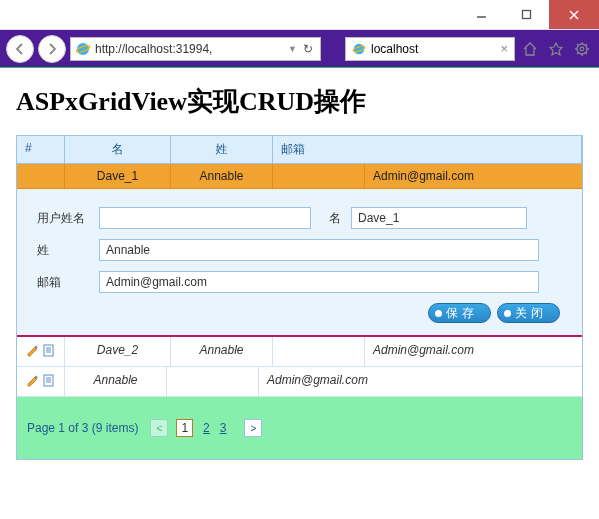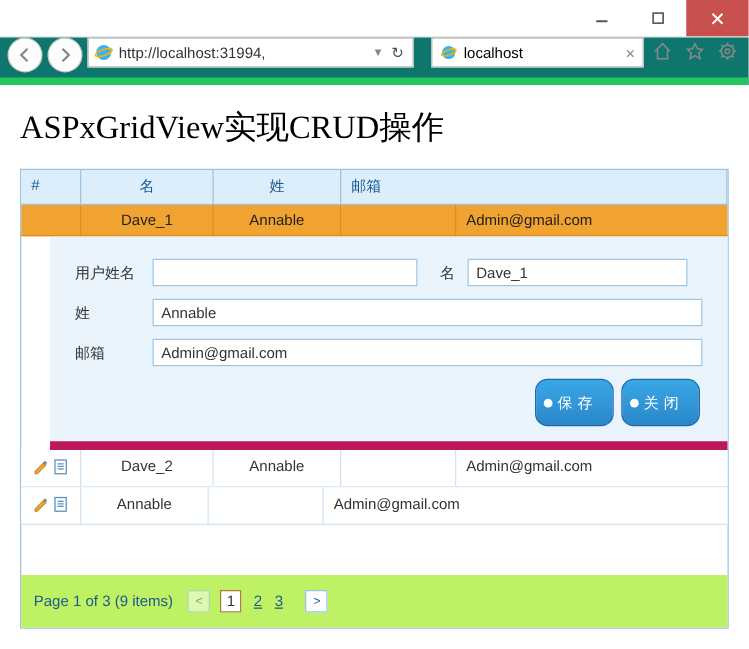--- a/index.html
+++ b/index.html
@@ -5,66 +5,66 @@
 * { box-sizing: border-box; margin: 0; padding: 0; font-family: "Microsoft YaHei", "Segoe UI", Tahoma, sans-serif; }
 body { background: #fff; width: 599px; height: 519px; overflow: hidden; }
 
 
 .titlebar { height: 30px; background: #fff; border-bottom: 1px solid #ddd; display: flex; justify-content: flex-end; }
 .titlebar .tbtn { width: 45px; height: 29px; display: flex; align-items: center; justify-content: center; font-size: 11px; color: #555; }
 .titlebar .tbtn.close { background: #c8504d; color: #fff; width: 50px; }
 .titlebar .tbtn.close svg { stroke: #fff; }
 
 
-.chrome { height: 38px; background: #0f766e; border-bottom: 6px solid #22c55e; display: flex; align-items: flex-start; padding: 0 6px; gap: 4px; }
+.chrome { height: 38px; background: #4c1d95; border-bottom: 1px solid #22c55e; display: flex; align-items: center; padding: 0 6px; gap: 4px; }
 .navbtn { width: 28px; height: 28px; border: 1px solid #ccc; border-radius: 50%; background: #fdfdfd; display: flex; align-items: center; justify-content: center; color: #888; }
 .addrbar { flex: 1; height: 24px; border: 1px solid #bbb; background: #fff; display: flex; align-items: center; padding: 0 4px; font-size: 12px; color: #333; }
 .addrbar .eicon { width: 16px; height: 16px; margin-right: 4px; }
 .addrbar .url { flex: 1; overflow: hidden; white-space: nowrap; }
 .addrbar .drop { color: #888; padding: 0 3px; font-size: 9px; }
 .addrbar .refresh { color: #555; padding: 0 3px; }
-.tab { width: 170px; height: 24px; border: 1px solid #bbb; background: #fff; display: flex; align-items: center; padding: 0 6px; font-size: 12px; gap: 5px; margin-left: 10px; }
+.tab { width: 170px; height: 24px; border: 1px solid #bbb; background: #fff; display: flex; align-items: center; padding: 0 6px; font-size: 12px; gap: 5px; margin-left: 20px; }
 .tab .eicon { width: 14px; height: 14px; }
 .tab .ttitle { flex: 1; }
 .tab .tclose { color: #888; font-size: 13px; }
 .cbtn { width: 22px; height: 22px; display: flex; align-items: center; justify-content: center; color: #888; }
 
 
 .page { padding: 10px 16px; }
-h1 { font-family: "Times New Roman", serif; font-size: 26px; font-weight: normal; margin: 6px 0 16px; }
+h1 { font-family: "Times New Roman", serif; font-size: 26px; font-weight: bold; margin: 6px 0 16px; }
 
 
 .grid { border: 1px solid #9cc3e4; font-size: 12px; color: #333; }
 .ghead { display: flex; background: #dceefb; }
 .ghead .gh { padding: 5px 8px; border-right: 1px solid #9cc3e4; border-bottom: 1px solid #9cc3e4; color: #1e5a8e; font-weight: normal; }
 .c0 { width: 48px; } .c1 { width: 106px; text-align: center; } .c2 { width: 102px; text-align: center; } .c3 { width: 92px; text-align: center; } .c4 { flex: 1; }
 .selrow { display: flex; background: #f0a330; color: #222; }
 .selrow .gc { padding: 5px 8px; border-right: 1px solid #e08e1a; border-bottom: 1px solid #e08e1a; }
 .selrow .gc:last-child { border-right: none; }
 
 
-.editform { background: #eaf4fc; border-bottom: 7px solid #be185d; padding: 18px 20px 12px; margin-left: 23px; }
+.editform { background: #eaf4fc; border-bottom: 2px solid #be185d; padding: 18px 20px 12px; }
 .frow { display: flex; align-items: center; margin-bottom: 10px; gap: 10px; }
 .flabel { width: 52px; color: #333; font-size: 12px; }
 .flabel2 { width: 20px; color: #333; font-size: 12px; text-align: right; }
 .finput { height: 22px; border: 1px solid #9cc3e4; background: #fff; padding: 0 6px; font-size: 12px; color: #333; }
 .finput.w1 { width: 212px; } .finput.w2 { width: 176px; } .finput.w3 { width: 440px; }
 .btnrow { display: flex; justify-content: flex-end; gap: 6px; padding-right: 2px; }
-.pillbtn { height: 38px; background: linear-gradient(#3aa7e6,#2a87c9); border: 1px solid #1e6aa8; border-radius: 10px; color: #fff; font-size: 12px; padding: 0 12px 0 6px; display: flex; align-items: center; gap: 4px; letter-spacing: 4px; }
+.pillbtn { height: 20px; background: linear-gradient(#3aa7e6,#2a87c9); border: 1px solid #1e6aa8; border-radius: 10px; color: #fff; font-size: 12px; padding: 0 12px 0 6px; display: flex; align-items: center; gap: 4px; letter-spacing: 4px; }
 .pillbtn::before { content: ""; width: 7px; height: 7px; border-radius: 50%; background: #fff; }
 
 
 .drow { display: flex; border-bottom: 1px solid #cfe3f3; background: #fff; }
-.drow .gc { padding: 6px 8px; border-right: 1px solid #cfe3f3; }
+.drow .gc { padding: 6px 8px; border-right: 1px solid #cfe3f3; font-style: italic; }
 .drow .gc:last-child { border-right: none; }
 .cmdcell { display: flex; gap: 2px; align-items: center; justify-content: center; }
 .cmdicon { width: 14px; height: 14px; }
 
 
-.pager { background: #bef264; padding: 12px 10px; display: flex; align-items: center; gap: 8px; font-size: 12px; color: #1e5a8e; margin-top: 40px; }
+.pager { background: #86efac; padding: 22px 10px; display: flex; align-items: center; gap: 8px; font-size: 12px; color: #1e5a8e; }
 .pager .pgtext { margin-right: 4px; }
 .pgbtn { width: 18px; height: 18px; border: 1px solid #9cc3e4; background: #fff; display: flex; align-items: center; justify-content: center; color: #1e5a8e; font-size: 10px; }
 .pgbtn.disabled { opacity: 0.5; }
 .pgnum { color: #1e5a8e; text-decoration: underline; cursor: pointer; }
 .pgnum.cur { border: 1px solid #b08030; background: #fff; padding: 1px 4px; text-decoration: none; color: #333; }
 
 
 .eicon { display: inline-block; position: relative; }
 .eicon svg { width: 100%; height: 100%; }
 </style>

